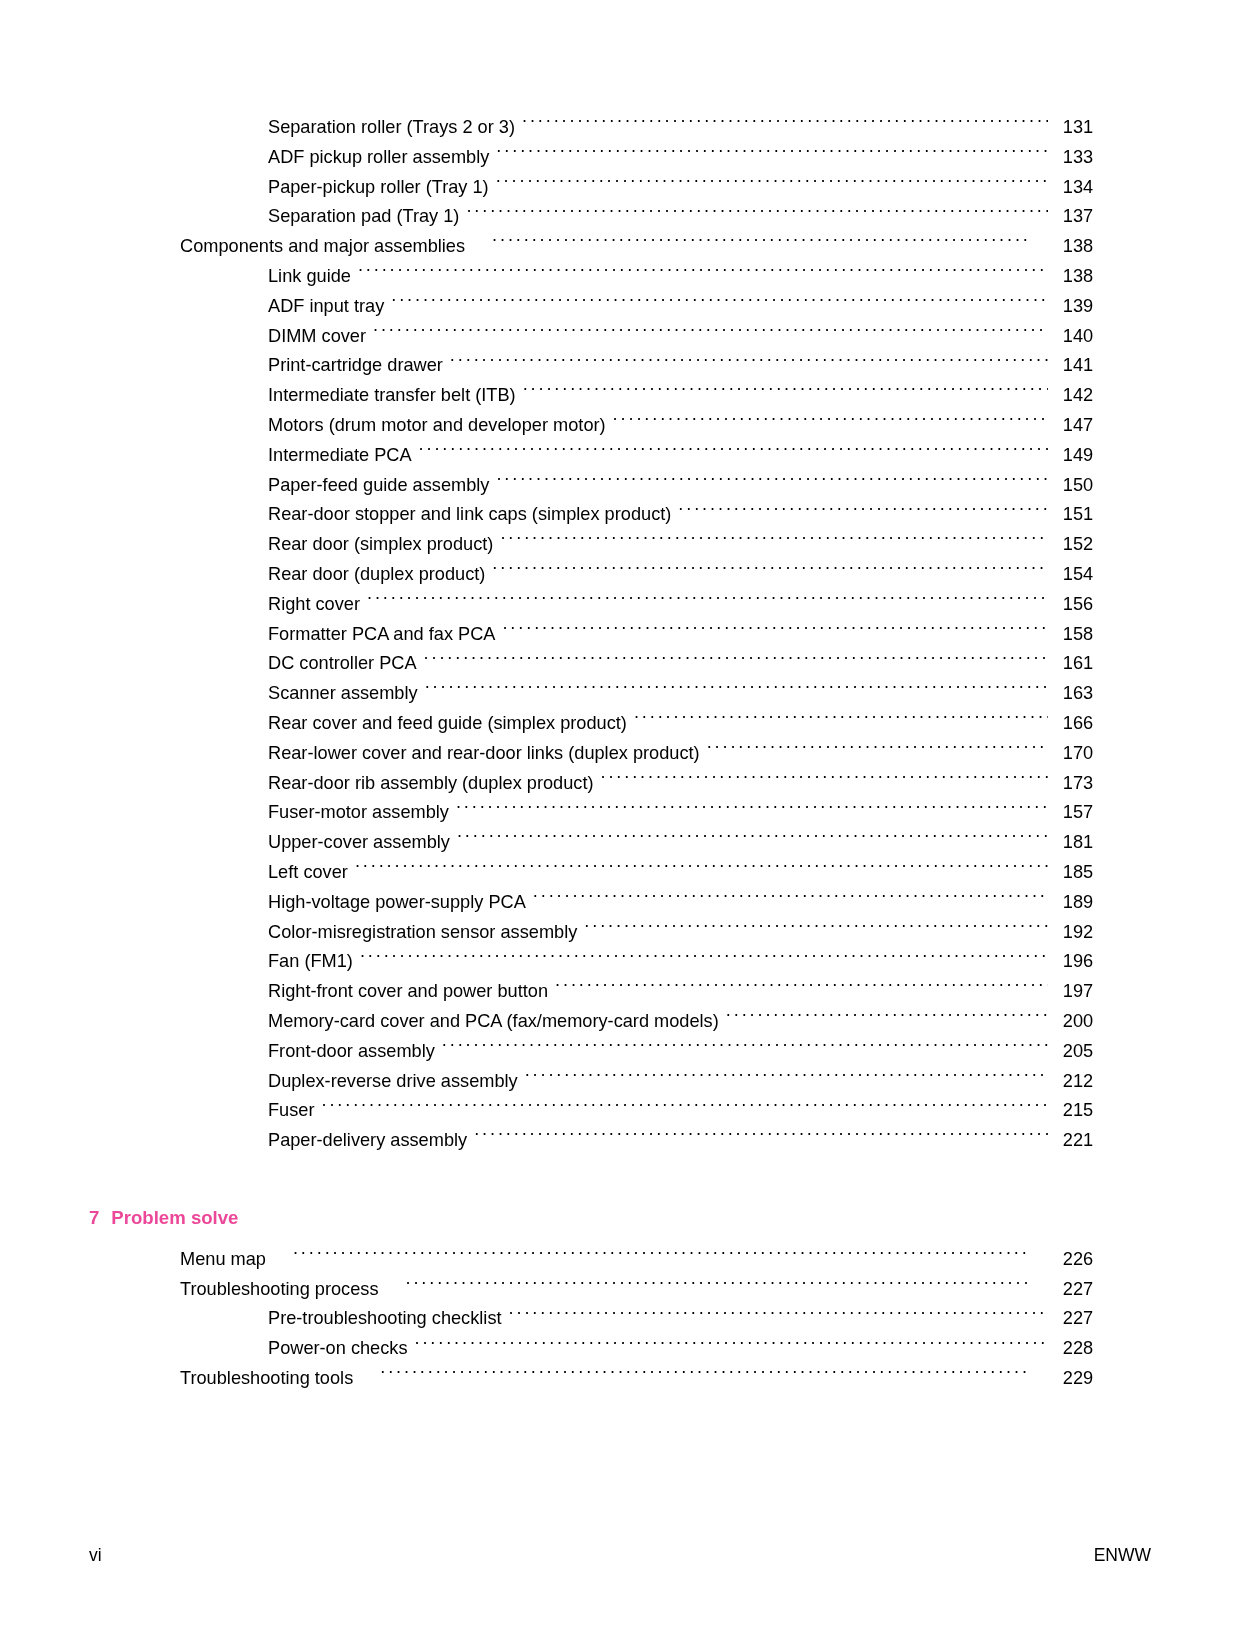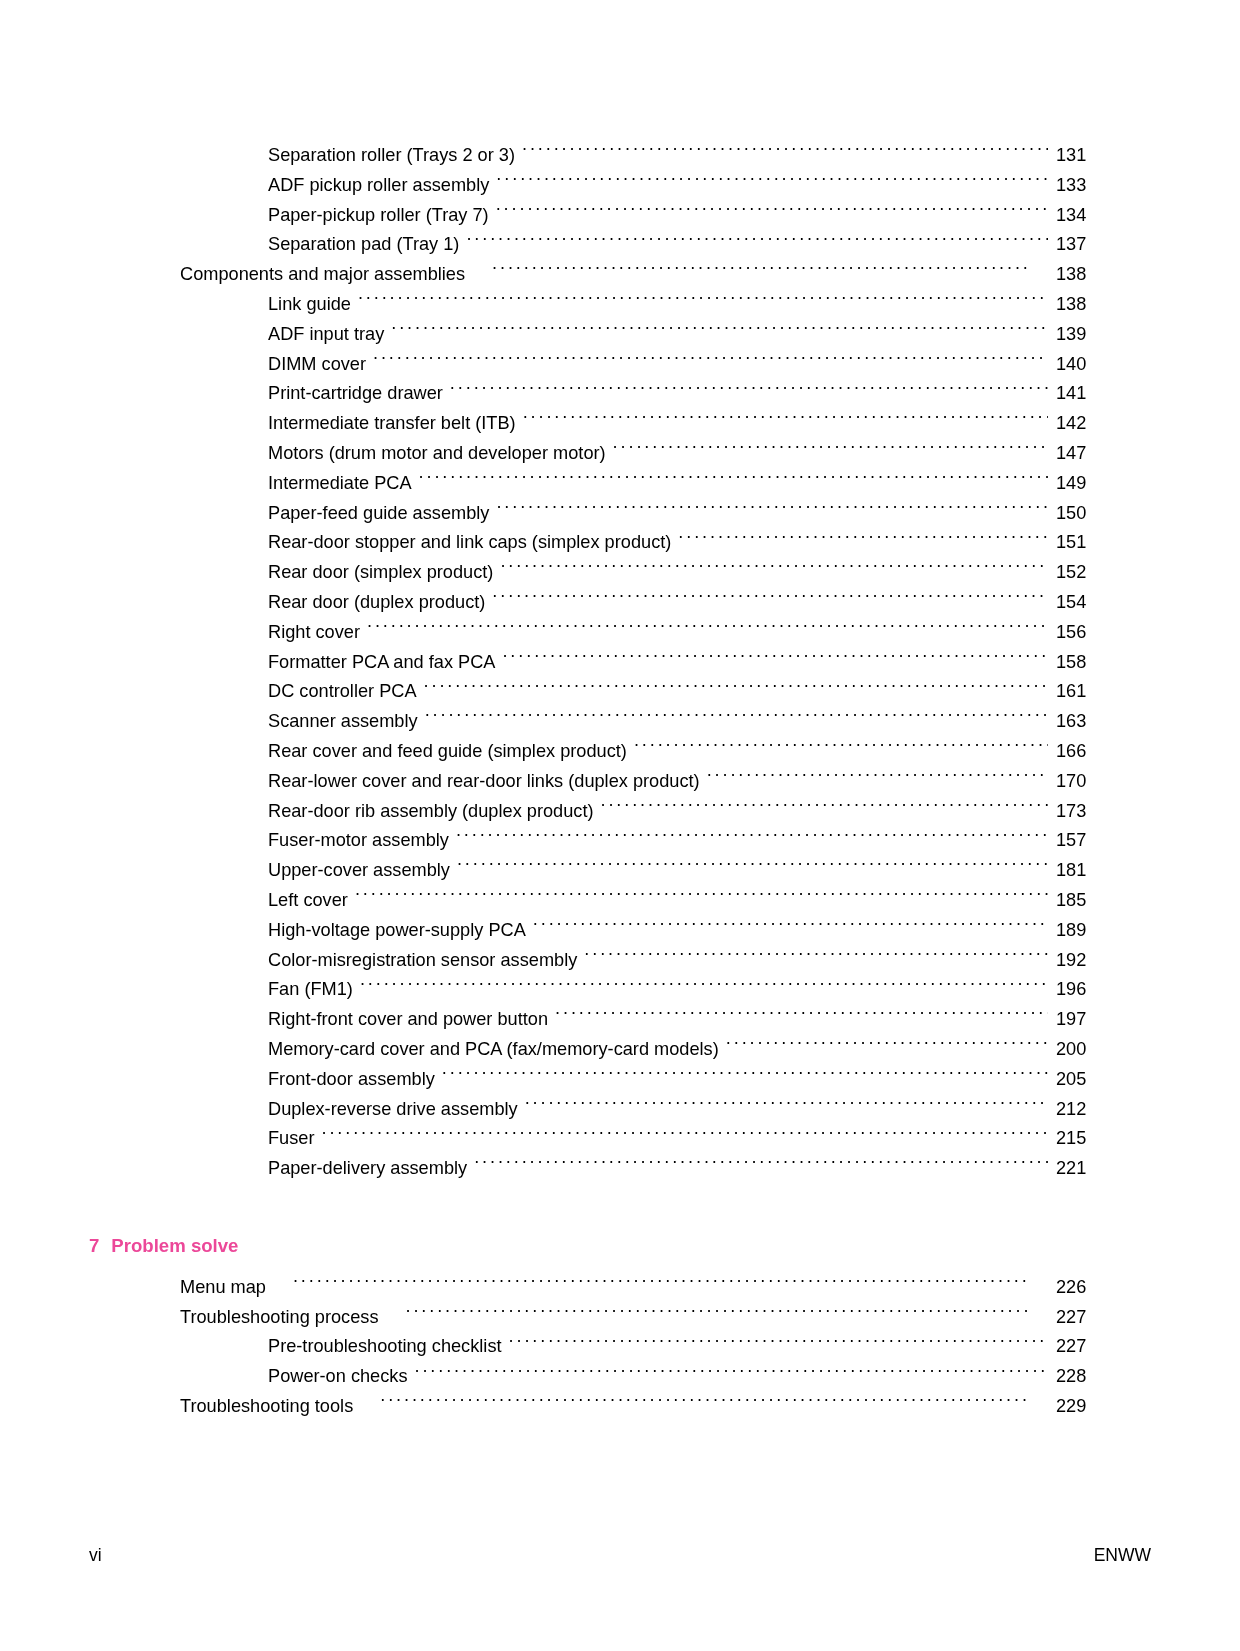--- a/index.html
+++ b/index.html
@@ -16,21 +16,20 @@
     font-family: "Liberation Sans", sans-serif;
     color: #000000;
     overflow: hidden;
     box-sizing: border-box;
   }
   .toc-body {
     position: absolute;
     left: 0;
     top: 0;
     width: 1240px;
-    margin-top: 28px;
   }
   
   .toc-entry {
     display: flex;
     align-items: baseline;
     font-size: 18.2px;
     line-height: 29.8px;
     white-space: nowrap;
     color: #000000;
   }
@@ -51,21 +50,21 @@
     left: 0;
     right: 0;
     bottom: 0.05em;
     letter-spacing: -0.06em;
     font-size: 18.2px;
     color: #000000;
     white-space: nowrap;
   }
   .toc-entry .pageno {
     flex: 0 0 auto;
-    text-align: left;
+    text-align: center;
     min-width: 44px;
     padding-left: 6px;
   }
   
   .lvl1 { padding-left: 180px; padding-right: 140px; gap: 20px; }
   .lvl2 { padding-left: 268px; padding-right: 140px; }
 
   
   .chapter-heading {
     font-size: 18.6px;
@@ -106,21 +105,21 @@
           <span class="title">Separation roller (Trays 2 or 3)</span>
           <span class="leader"></span>
           <span class="pageno">131</span>
         </div>
         <div class="toc-entry lvl2">
           <span class="title">ADF pickup roller assembly</span>
           <span class="leader"></span>
           <span class="pageno">133</span>
         </div>
         <div class="toc-entry lvl2">
-          <span class="title">Paper-pickup roller (Tray 7)</span>
+          <span class="title">Paper-pickup roller (Tray 1)</span>
           <span class="leader"></span>
           <span class="pageno">134</span>
         </div>
         <div class="toc-entry lvl2">
           <span class="title">Separation pad (Tray 1)</span>
           <span class="leader"></span>
           <span class="pageno">137</span>
         </div>
         <div class="toc-entry lvl1">
           <span class="title">Components and major assemblies</span>

